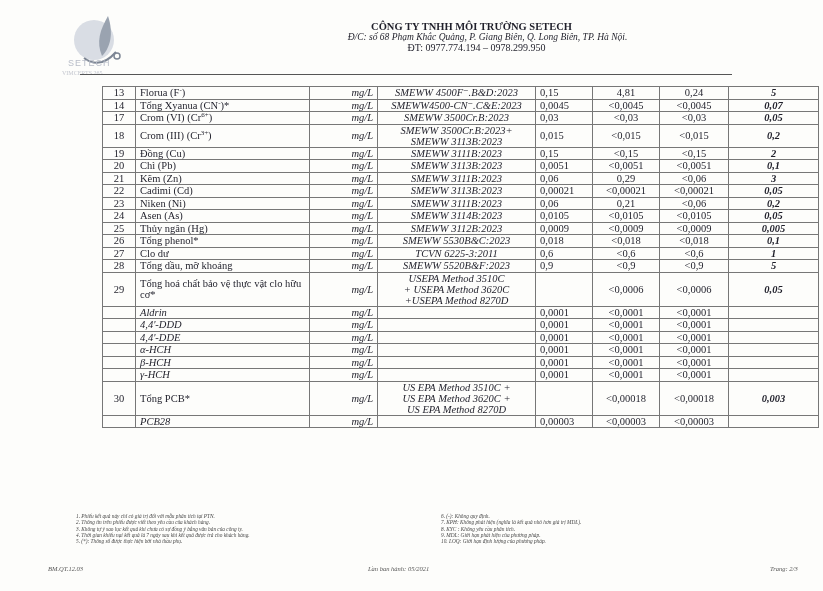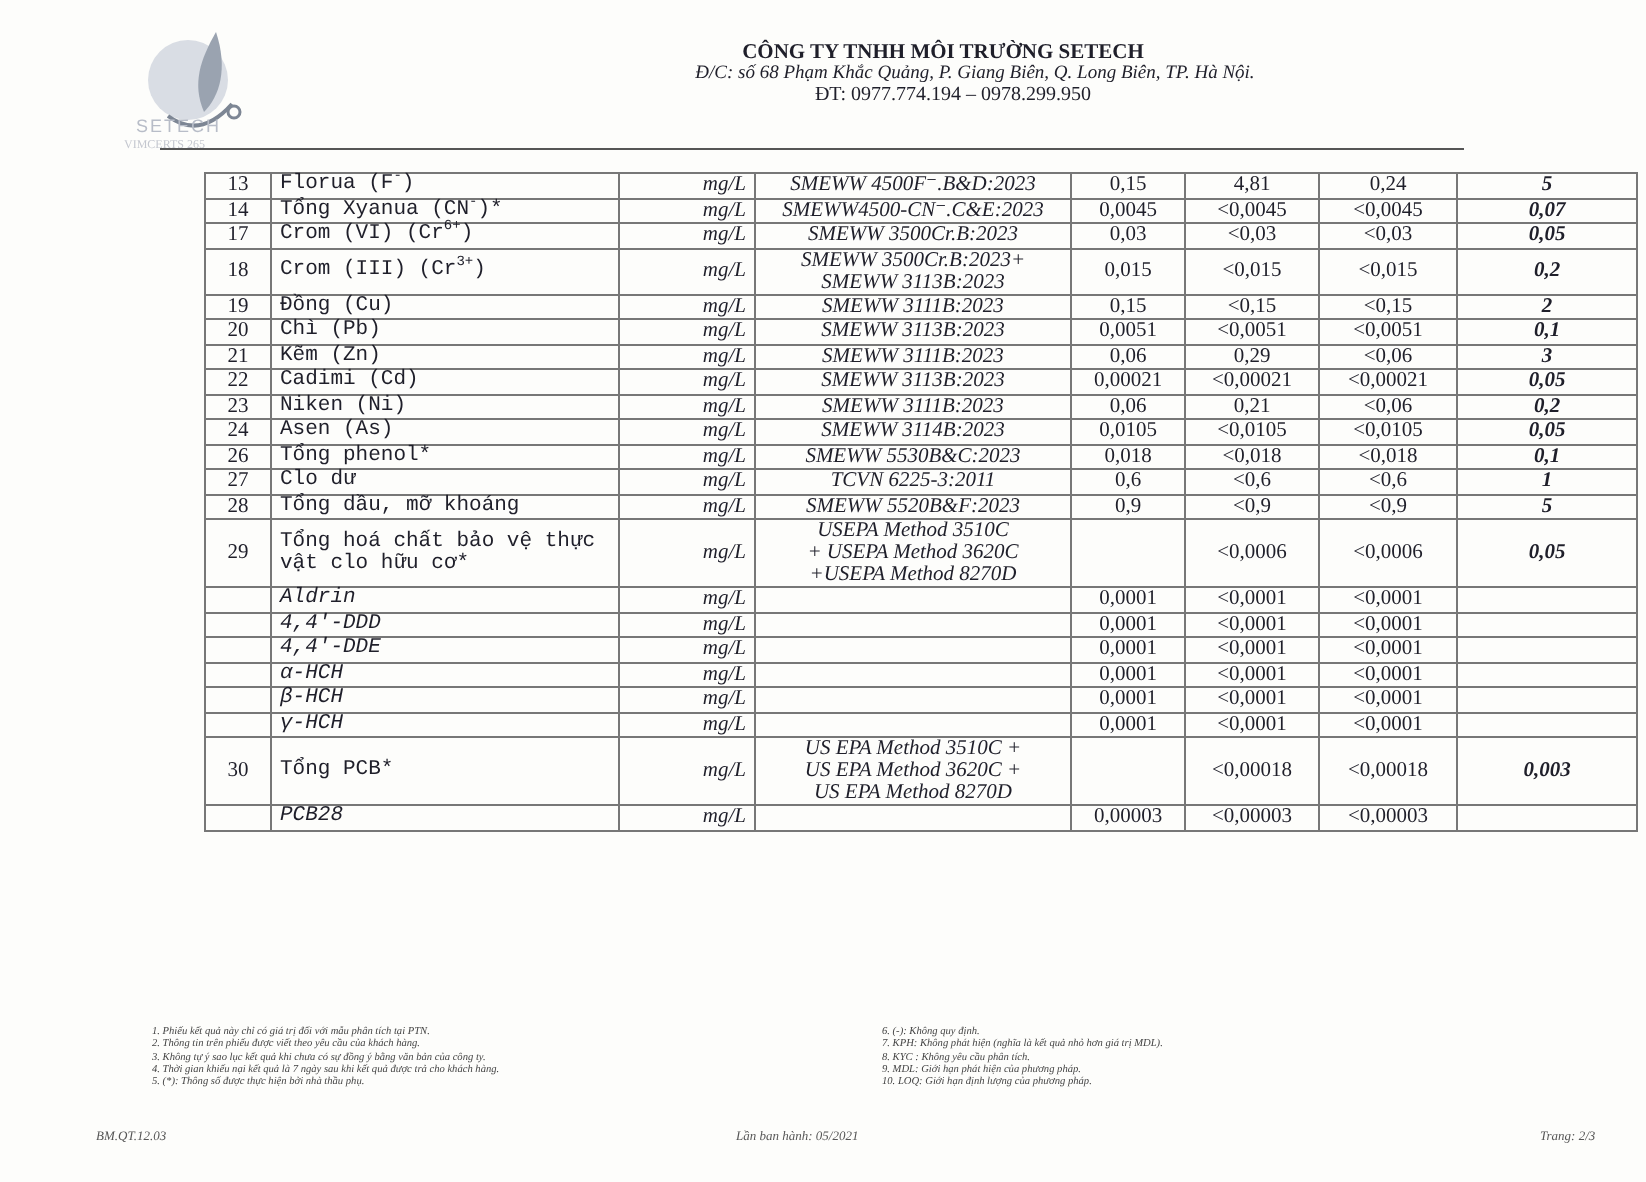--- a/index.html
+++ b/index.html
@@ -9,24 +9,24 @@
   .logo-text { position:absolute; left:68px; top:58px; font-family:"Liberation Sans",sans-serif; font-size:9px; color:#b8bdc8; letter-spacing:1px; }
   .logo-sub { position:absolute; left:62px; top:70px; font-size:6px; color:#c4c7cf; }
   .company { position:absolute; left:0; width:823px; top:21px; text-align:center; }
   .company .name { font-size:10.5px; font-weight:bold; margin-left:120px; }
   .company .addr { font-size:9.5px; font-style:italic; margin-left:152px; }
   .company .phone { font-size:10px; margin-left:130px; }
   .hr { position:absolute; left:80px; width:652px; top:74px; border-top:1px solid #555; }
   table.res { position:absolute; left:54px; top:86px; border-collapse:collapse; font-size:10.5px;margin-left:48px; }
   table.res td { border:1px solid #777; padding:0 4px; height:11.5px; line-height:11px; white-space:nowrap; }
   td.stt { width:24px; text-align:center; }
-  td.pname { width:165px; text-align:left;font-family:Liberation Mono, monospace; }
+  td.pname { width:165px; text-align:left; }
   td.unit { width:59px; text-align:right; font-style:italic; }
   td.meth { width:149px; text-align:center; font-style:italic; }
-  td.loq { width:48px; text-align:center; }
+  td.loq { width:48px; text-align:left; }
   td.r1 { width:58px; text-align:center; }
   td.r2 { width:60px; text-align:center; }
   td.lim { width:81px; text-align:center; font-weight:bold; font-style:italic; }
   td.italic { font-style:italic; }
   td.multi { white-space:normal; line-height:15px; padding-top:1px; padding-bottom:1px; }
   td.m2 { line-height:13px; }
   .notes { position:absolute; top:513px; font-size:5.3px; font-style:italic; color:#444; line-height:6.3px; }
   .notes.left { left:76px; }
   .notes.right { left:441px; }
   .foot { position:absolute; top:565px; font-size:6.5px; font-style:italic; color:#555; }
@@ -150,20 +150,30 @@
         <td class="stt">24</td>
         <td class="pname"><span>Asen (As)</span></td>
         <td class="unit">mg/L</td>
         <td class="meth">SMEWW 3114B:2023</td>
         <td class="loq">0,0105</td>
         <td class="r1">&lt;0,0105</td>
         <td class="r2">&lt;0,0105</td>
         <td class="lim">0,05</td>
       </tr>
       <tr>
+        <td class="stt">25</td>
+        <td class="pname"><span>Thủy ngân (Hg)</span></td>
+        <td class="unit">mg/L</td>
+        <td class="meth">SMEWW 3112B:2023</td>
+        <td class="loq">0,0009</td>
+        <td class="r1">&lt;0,0009</td>
+        <td class="r2">&lt;0,0009</td>
+        <td class="lim">0,005</td>
+      </tr>
+      <tr>
         <td class="stt">26</td>
         <td class="pname"><span>Tổng phenol*</span></td>
         <td class="unit">mg/L</td>
         <td class="meth">SMEWW 5530B&amp;C:2023</td>
         <td class="loq">0,018</td>
         <td class="r1">&lt;0,018</td>
         <td class="r2">&lt;0,018</td>
         <td class="lim">0,1</td>
       </tr>
       <tr>

